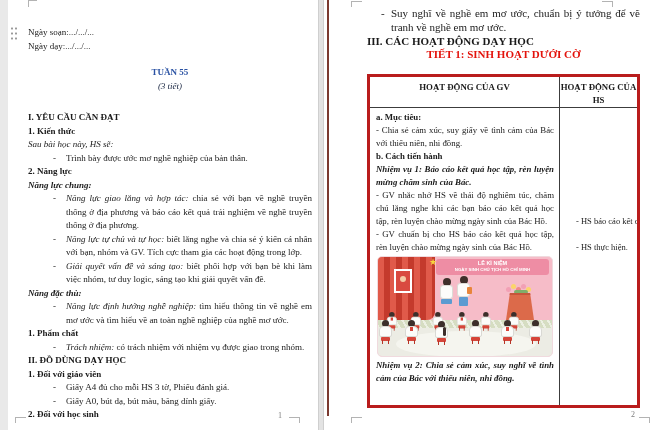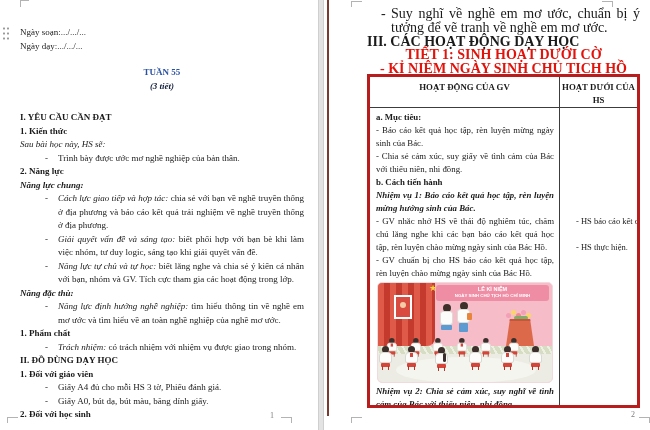--- a/index.html
+++ b/index.html
@@ -3,47 +3,47 @@
 <meta charset="utf-8">
 <style>
   html,body{margin:0;padding:0;}
   body{
     width:650px;height:430px;overflow:hidden;position:relative;
     background:#e9e9e9;
     font-family:"Liberation Serif","DejaVu Serif",serif;
     color:#1a1a1a;
   }
   .page{position:absolute;top:0;height:430px;background:#fff;overflow:hidden;}
-  #page-left{left:0;width:362px;}
+  #page-left{left:8px;width:362px;}
   #page-right{left:324px;width:326px;}
   #page-gap{position:absolute;left:318px;top:0;width:6px;height:430px;background:#e3e3e3;border-left:1px solid #cfcfcf;border-right:1px solid #cfcfcf;box-sizing:border-box;}
   
   .lp-content{position:absolute;left:0;top:0;width:318px;box-sizing:border-box;
     padding:26px 14px 0 20px;font-size:9px;line-height:13.5px;}
   .lp-content p{margin:0;}
   p.h{font-weight:bold;}
   p.bi{font-weight:bold;font-style:italic;}
   p.it{font-style:italic;}
   .week-title{text-align:center;font-weight:bold;color:#2a52a3;margin-top:13px !important;}
-  .week-sub{text-align:center;font-weight:bold;font-style:italic;margin-bottom:18px !important;color:#16233f;}
+  .week-sub{text-align:center;font-weight:normal;font-style:italic;margin-bottom:18px !important;color:#16233f;}
   .li{position:relative;padding-left:38px;text-align:justify;}
   .li::before{content:"-";position:absolute;left:25px;top:0;}
   .lead-i{font-style:italic;}
   
   .drag-handle{position:absolute;left:2px;top:26px;width:8px;height:16px;
     background-image:radial-gradient(circle,#9a9a9a 1px,transparent 1.2px);
     background-size:4px 5px;}
   .corner{position:absolute;width:10px;height:5px;border-top:1px solid #b3b3b3;}
   .corner.r{border-right:1px solid #b3b3b3;}
   .corner.l{border-left:1px solid #b3b3b3;}
   .corner.tl-cut{width:8px;height:6px;border-top:1px solid #b3b3b3;border-left:1px solid #b3b3b3;}
   .pagenum{position:absolute;font-size:8px;color:#7d7d7d;}
   
   .rp-content{position:absolute;left:0;top:0;width:326px;box-sizing:border-box;
-    padding:7px 10px 0 43px;font-size:14px;line-height:13.8px;}
+    padding:7px 10px 0 43px;font-size:11px;line-height:13.8px;}
   .rp-content p{margin:0;}
   .li2{position:relative;padding-left:24px;text-align:justify;}
   .li2::before{content:"-";position:absolute;left:14px;top:0;}
   .red-c{color:#e3120b;font-weight:bold;text-align:center;}
   .change-bar{position:absolute;left:3px;top:0;width:2px;height:416px;background:#7b3a30;}
   
   .gvhs-table{position:absolute;left:43px;top:74px;width:273px;height:334px;
     border:3px solid #b91c1c;box-sizing:border-box;display:flex;flex-direction:column;
     overflow:hidden;background:#fff;font-size:8.8px;line-height:13px;}
   .thead{display:flex;border-bottom:1px solid #3c3c3c;flex:0 0 21px;}
@@ -109,23 +109,23 @@
     <p>Ngày soạn:.../.../...</p>
     <p>Ngày dạy:.../.../...</p>
     <p class="week-title">TUẦN 55</p>
     <p class="week-sub">(3 tiết)</p>
     <p class="h">I. YÊU CẦU CẦN ĐẠT</p>
     <p class="h">1. Kiến thức</p>
     <p class="it">Sau bài học này, HS sẽ:</p>
     <p class="li"><span>Trình bày được ước mơ nghề nghiệp của bản thân.</span></p>
     <p class="h">2. Năng lực</p>
     <p class="bi">Năng lực chung:</p>
-    <p class="li"><span class="lead-i">Cách lực giao tiếp và hợp tác:</span> <span>chia sẻ với bạn về nghề truyền thống ở địa phương và báo cáo kết quả trải nghiệm về nghề truyền thống ở địa phương.</span></p>
+    <p class="li"><span class="lead-i">Năng lực giao lắng và hợp tác:</span> <span>chia sẻ với bạn về nghề truyền thống ở địa phương và báo cáo kết quả trải nghiệm về nghề truyền thống ở địa phương.</span></p>
+    <p class="li"><span class="lead-i">Năng lực tự chủ và tự học:</span> <span>biết lắng nghe và chia sẻ ý kiến cá nhân với bạn, nhóm và GV. Tích cực tham gia các hoạt động trong lớp.</span></p>
     <p class="li"><span class="lead-i">Giải quyết vấn đề và sáng tạo:</span> <span>biết phối hợp với bạn bè khi làm việc nhóm, tư duy logic, sáng tạo khi giải quyết vấn đề.</span></p>
-    <p class="li"><span class="lead-i">Năng lực tự chủ và tự học:</span> <span>biết lắng nghe và chia sẻ ý kiến cá nhân với bạn, nhóm và GV. Tích cực tham gia các hoạt động trong lớp.</span></p>
     <p class="bi">Năng đặc thù:</p>
     <p class="li"><span class="lead-i">Năng lực định hướng nghề nghiệp:</span> <span>tìm hiểu thông tin về nghề em mơ ước và tìm hiểu về an toàn nghề nghiệp của nghề mơ ước.</span></p>
     <p class="h">1. Phẩm chất</p>
     <p class="li"><span class="lead-i">Trách nhiệm:</span> <span>có trách nhiệm với nhiệm vụ được giao trong nhóm.</span></p>
     <p class="h">II. ĐỒ DÙNG DẠY HỌC</p>
     <p class="h">1. Đối với giáo viên</p>
     <p class="li"><span>Giấy A4 đủ cho mỗi HS 3 tờ, Phiếu đánh giá.</span></p>
     <p class="li"><span>Giấy A0, bút dạ, bút màu, băng dính giấy.</span></p>
     <p class="h">2. Đối với học sinh</p>
 
@@ -139,35 +139,33 @@
 
 <div class="page" id="page-right">
   <div class="change-bar"></div>
   <div class="corner l" style="left:27px;top:1px;"></div>
   <div class="corner r" style="left:278px;top:1px;"></div>
 
   <div class="rp-content">
     <p class="li2"><span>Suy nghĩ về nghề em mơ ước, chuẩn bị ý tưởng để vẽ tranh về nghề em mơ ước.</span></p>
     <p class="h" style="font-weight:bold">III. CÁC HOẠT ĐỘNG DẠY HỌC</p>
     <p class="red-c">TIẾT 1: SINH HOẠT DƯỚI CỜ</p>
-    <p class="red-c">- KỈ NIỆM NGÀY SINH CHỦ TỊCH HỒ CHÍ MINH</p>
   </div>
 
   <div class="gvhs-table">
     <div class="thead">
       <div class="th gv">HOẠT ĐỘNG CỦA GV</div>
-      <div class="th hs">HOẠT DƯỚI CỦA HS</div>
+      <div class="th hs">HOẠT ĐỘNG CỦA HS</div>
     </div>
     <div class="tbody">
       <div class="cell-gv">
         <p class="cg-b">a. Mục tiêu:</p>
-        <p>- Báo cáo kết quả học tập, rèn luyện mừng ngày sinh của Bác.</p>
         <p>- Chia sẻ cảm xúc, suy giấy về tình cảm của Bác với thiếu niên, nhi đồng.</p>
         <p class="cg-b">b. Cách tiến hành</p>
-        <p class="cg-bi">Nhiệm vụ 1: Báo cáo kết quả học tập, rèn luyện mừng hướng sinh của Bác.</p>
+        <p class="cg-bi">Nhiệm vụ 1: Báo cáo kết quả học tập, rèn luyện mừng chăm sinh của Bác.</p>
         <p>- GV nhắc nhở HS về thái độ nghiêm túc, chăm chú lắng nghe khi các bạn báo cáo kết quả học tập, rèn luyện chào mừng ngày sinh của Bác Hồ.</p>
         <p>- GV chuẩn bị cho HS báo cáo kết quả học tập, rèn luyện chào mừng ngày sinh của Bác Hồ.</p>
 
         <div class="illus">
           <div class="curtain"></div>
           <div class="star">★</div>
           <div class="portrait">
             <div class="inner">
                 <div class="face"></div>
               </div>

